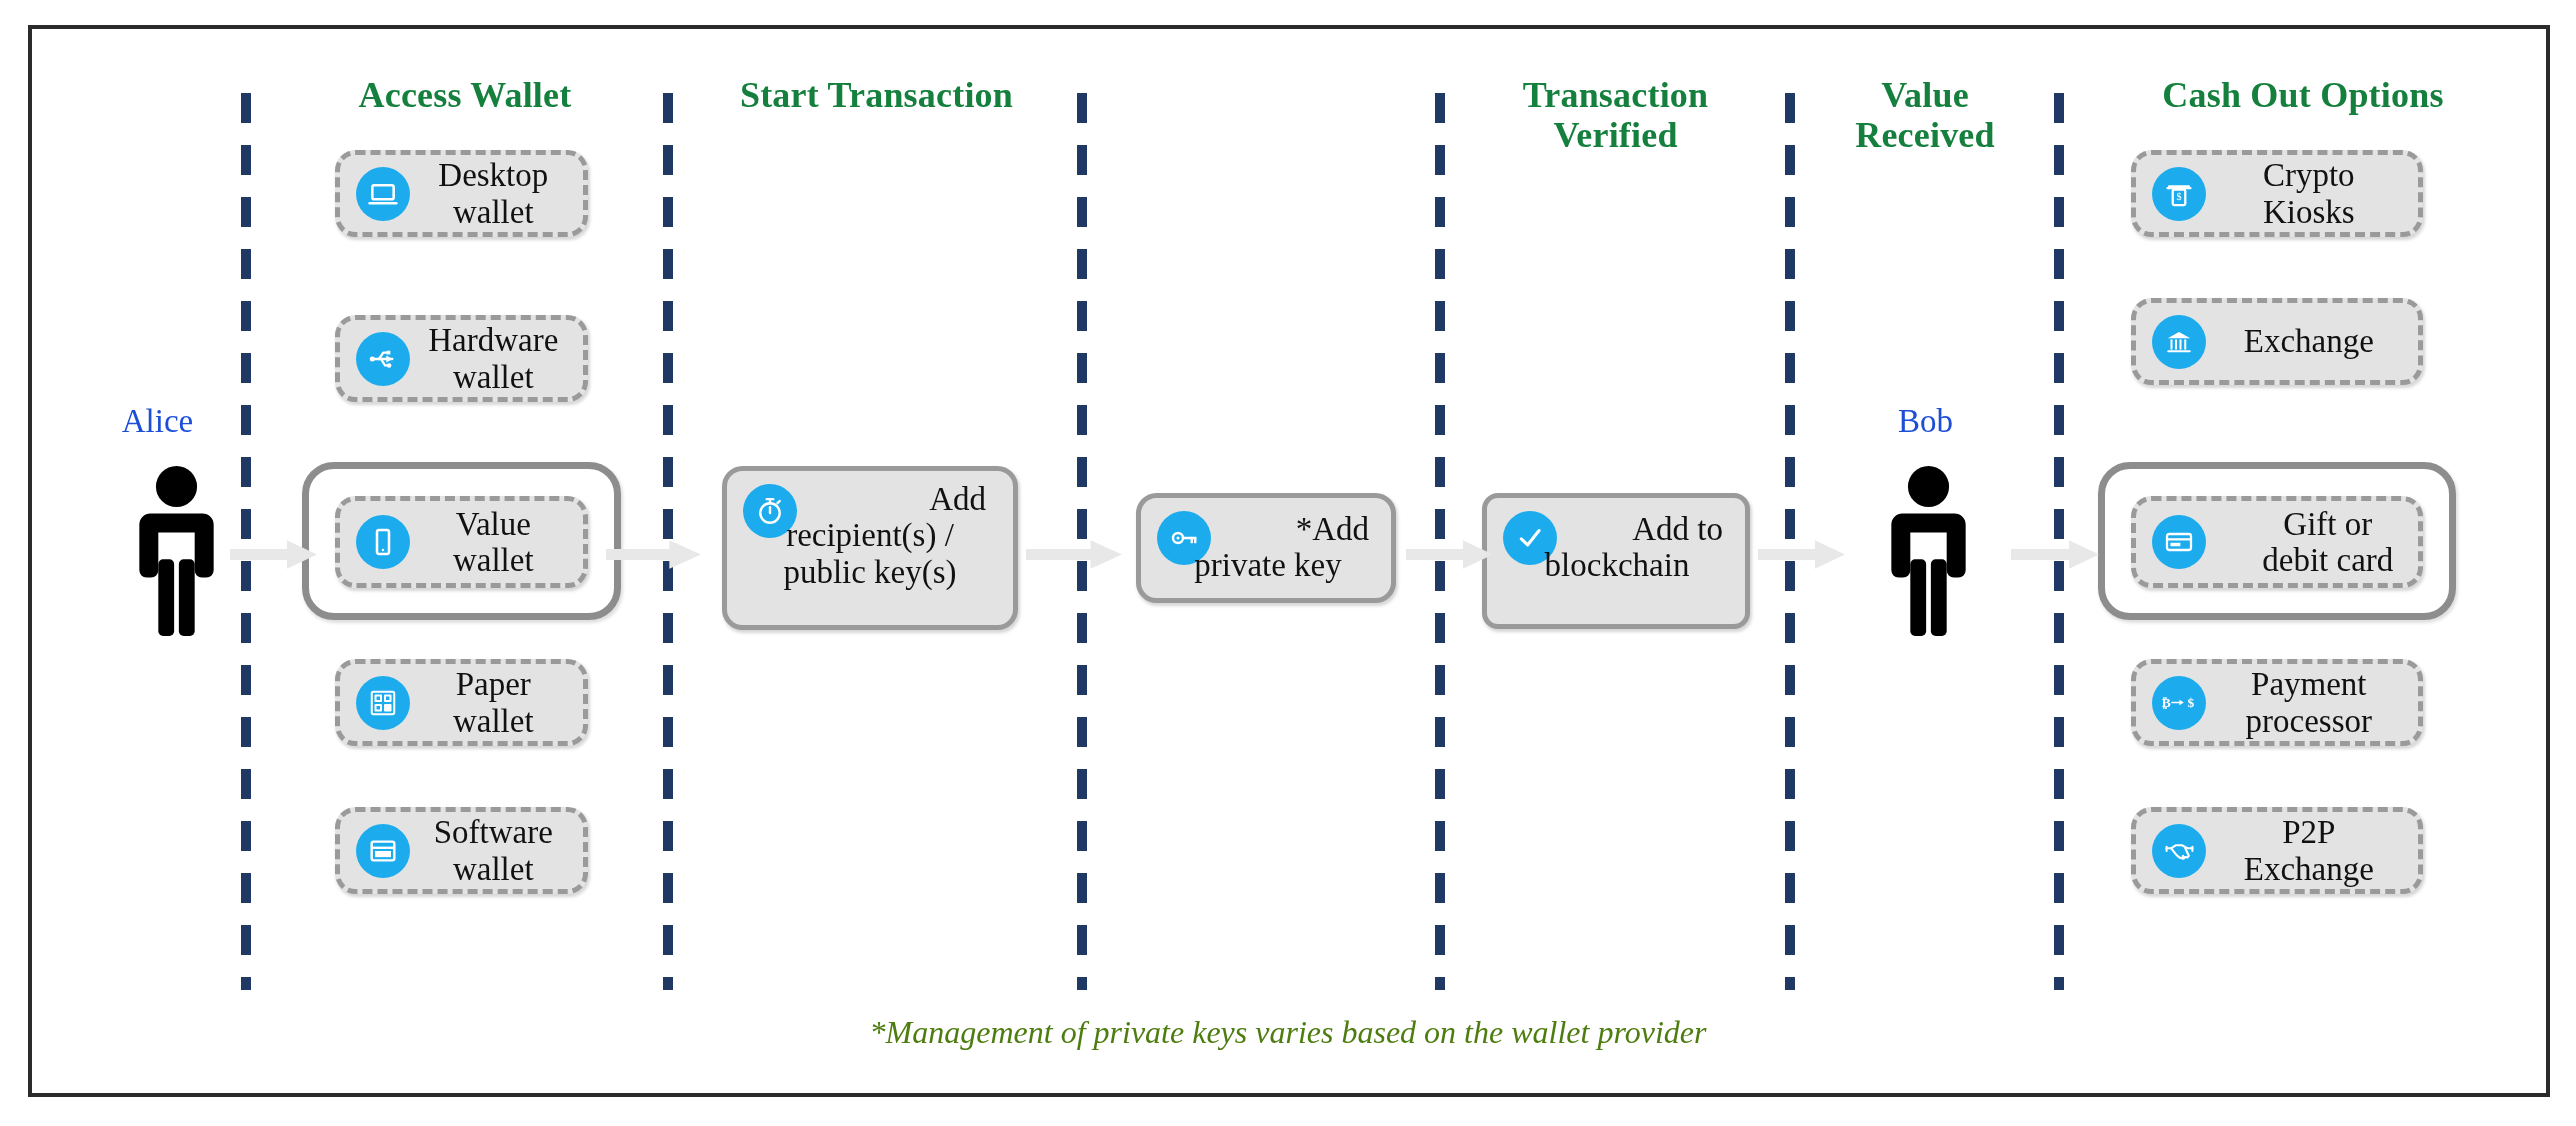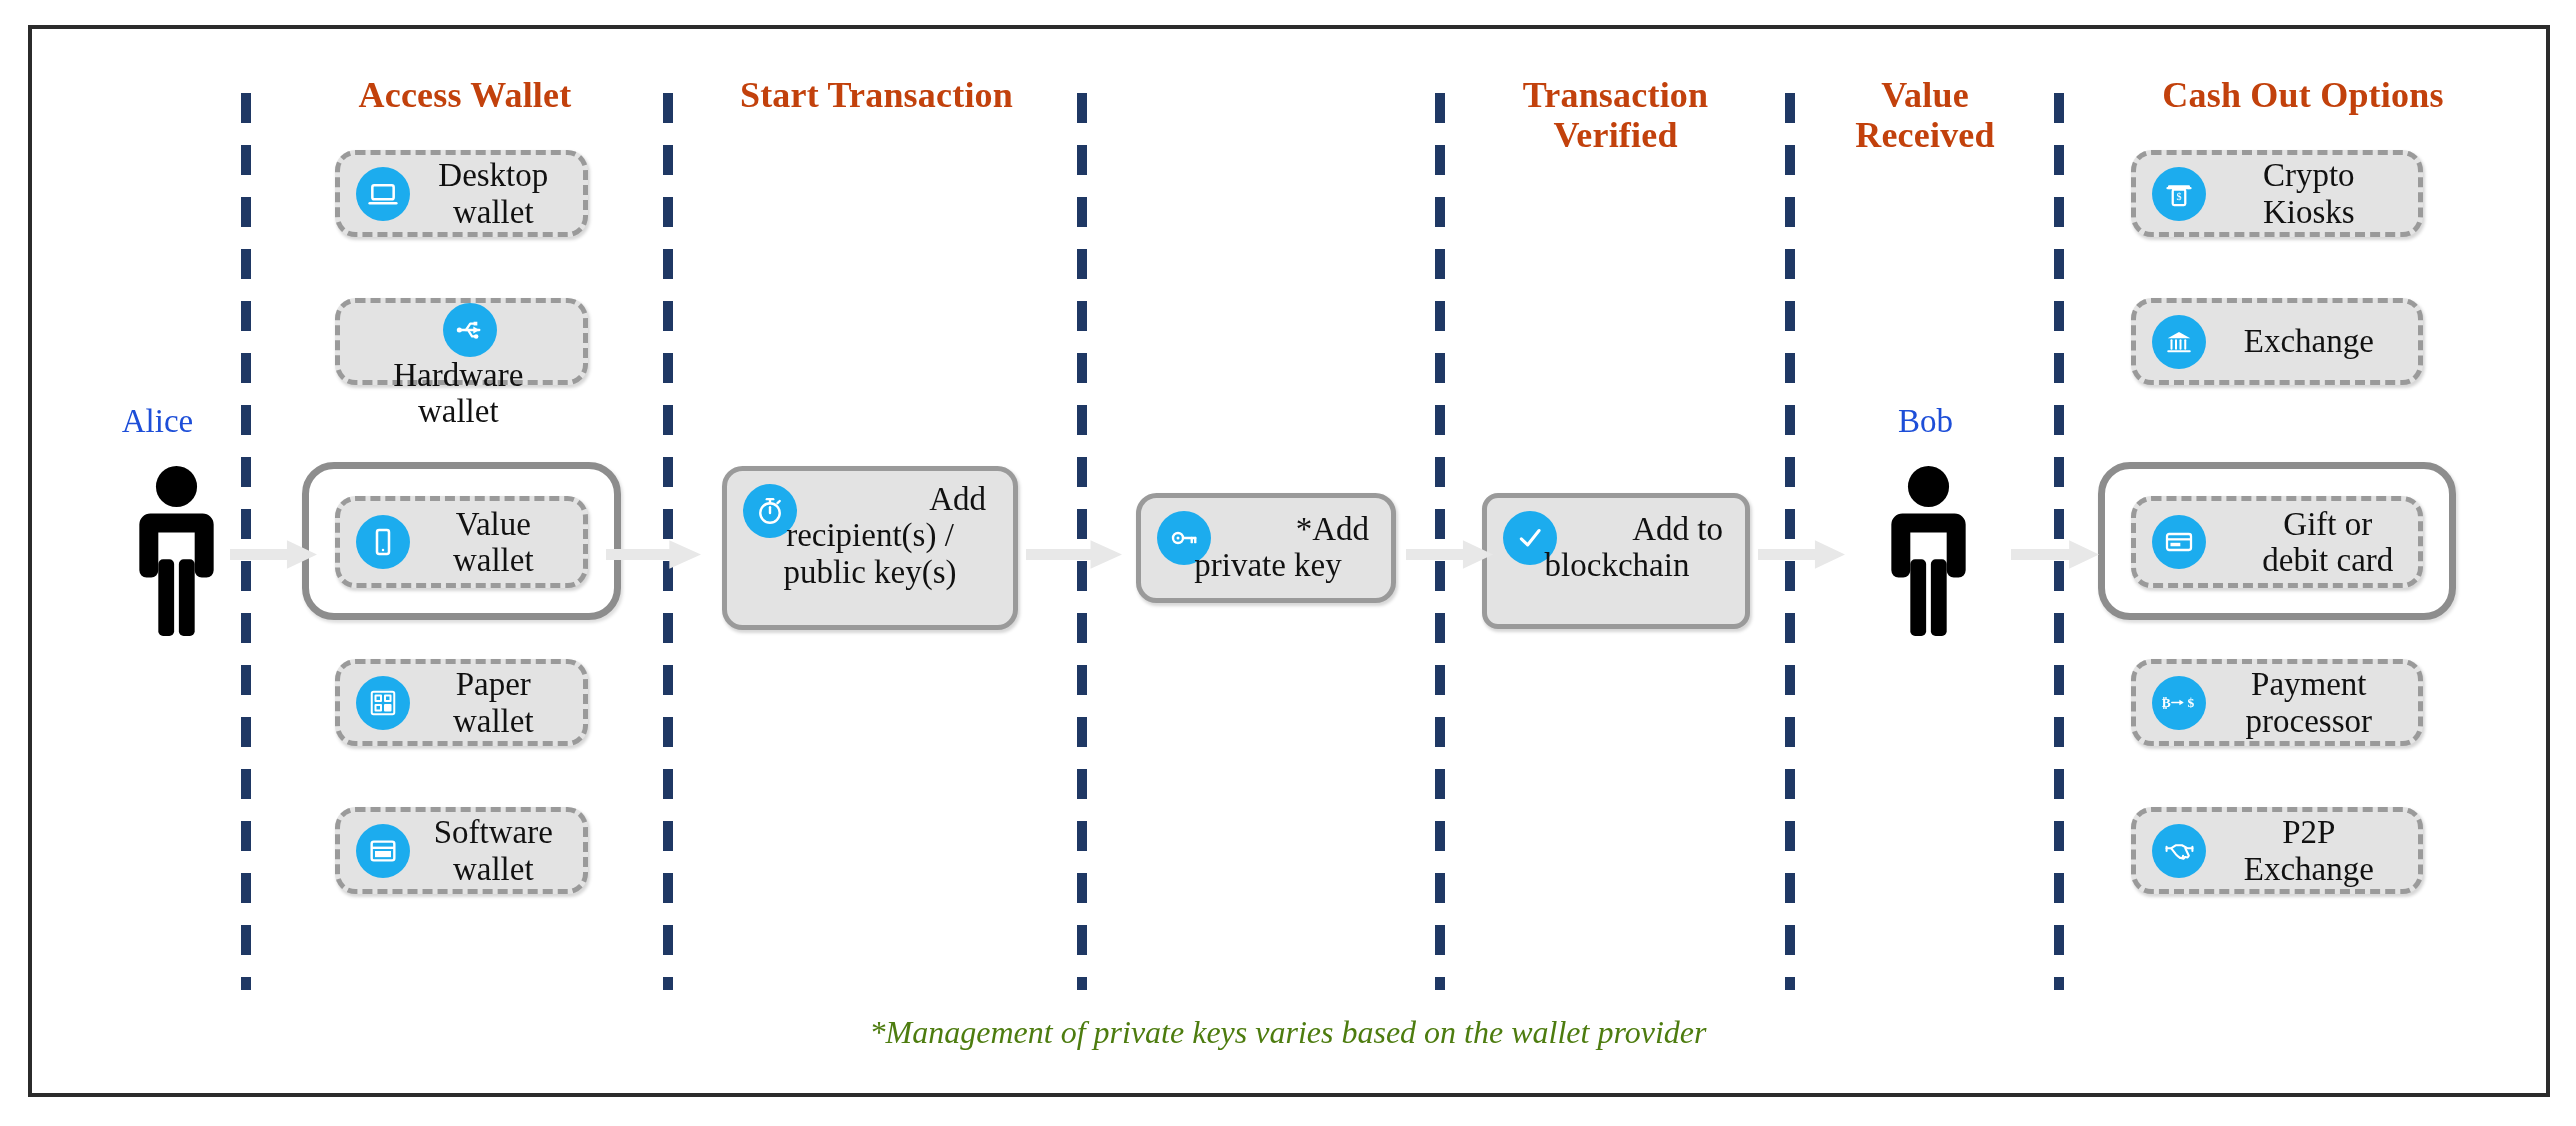--- a/index.html
+++ b/index.html
@@ -15,21 +15,21 @@
 
   
   .divider{
     position:absolute;top:93px;height:897px;width:10.3px;
     background:repeating-linear-gradient(to bottom,#1f3864 0px,#1f3864 30px,rgba(0,0,0,0) 30px,rgba(0,0,0,0) 52px);
   }
 
   
   .col-header{
     position:absolute;text-align:center;font-weight:bold;
-    font-size:36px;line-height:1.12;color:#c2410c;letter-spacing:0.2px;
+    font-size:36px;line-height:1.12;color:#15803d;letter-spacing:0.2px;
   }
 
   
   .node{
     position:absolute;box-sizing:border-box;background:#e3e3e3;
     display:flex;align-items:center;
     border-radius:20.5px;
   }
   .node.dashed{
     border:5.5px dashed #9a9a9a;
@@ -122,21 +122,21 @@
         <rect x="4" y="5.5" width="16" height="10.5" rx="1.4"></rect>
         <line x1="2" y1="19" x2="22" y2="19"></line>
       </svg>
     </span>
     <span class="node-label">
       <span>Desktop</span><br>
       <span>wallet</span>
     </span>
   </div>
 
-  <div class="node dashed" style="left:335px;top:298px;width:253px;height:87px;flex-direction:column;">
+  <div class="node dashed" style="left:335px;top:315px;width:253px;height:87px;">
     <span class="icon-circle">
       <svg width="32" height="32" viewBox="0 0 24 24" fill="none" stroke="#ffffff" stroke-width="1.7" stroke-linecap="round" stroke-linejoin="round">
         <line x1="4" y1="12" x2="19" y2="12"></line>
         <polygon points="19,12 14.5,9.3 14.5,14.7" fill="#ffffff" stroke="none"></polygon>
         <circle cx="4" cy="12" r="1.9" fill="#ffffff" stroke="none"></circle>
         <path d="M9 12 L12.2 7.2 L15 7.2"></path>
         <rect x="14.7" y="5.8" width="2.8" height="2.8" fill="#ffffff" stroke="none"></rect>
         <path d="M10.5 12 L13.5 16.8 L16 16.8"></path>
         <circle cx="16.6" cy="16.8" r="1.7" fill="#ffffff" stroke="none"></circle>
       </svg>

